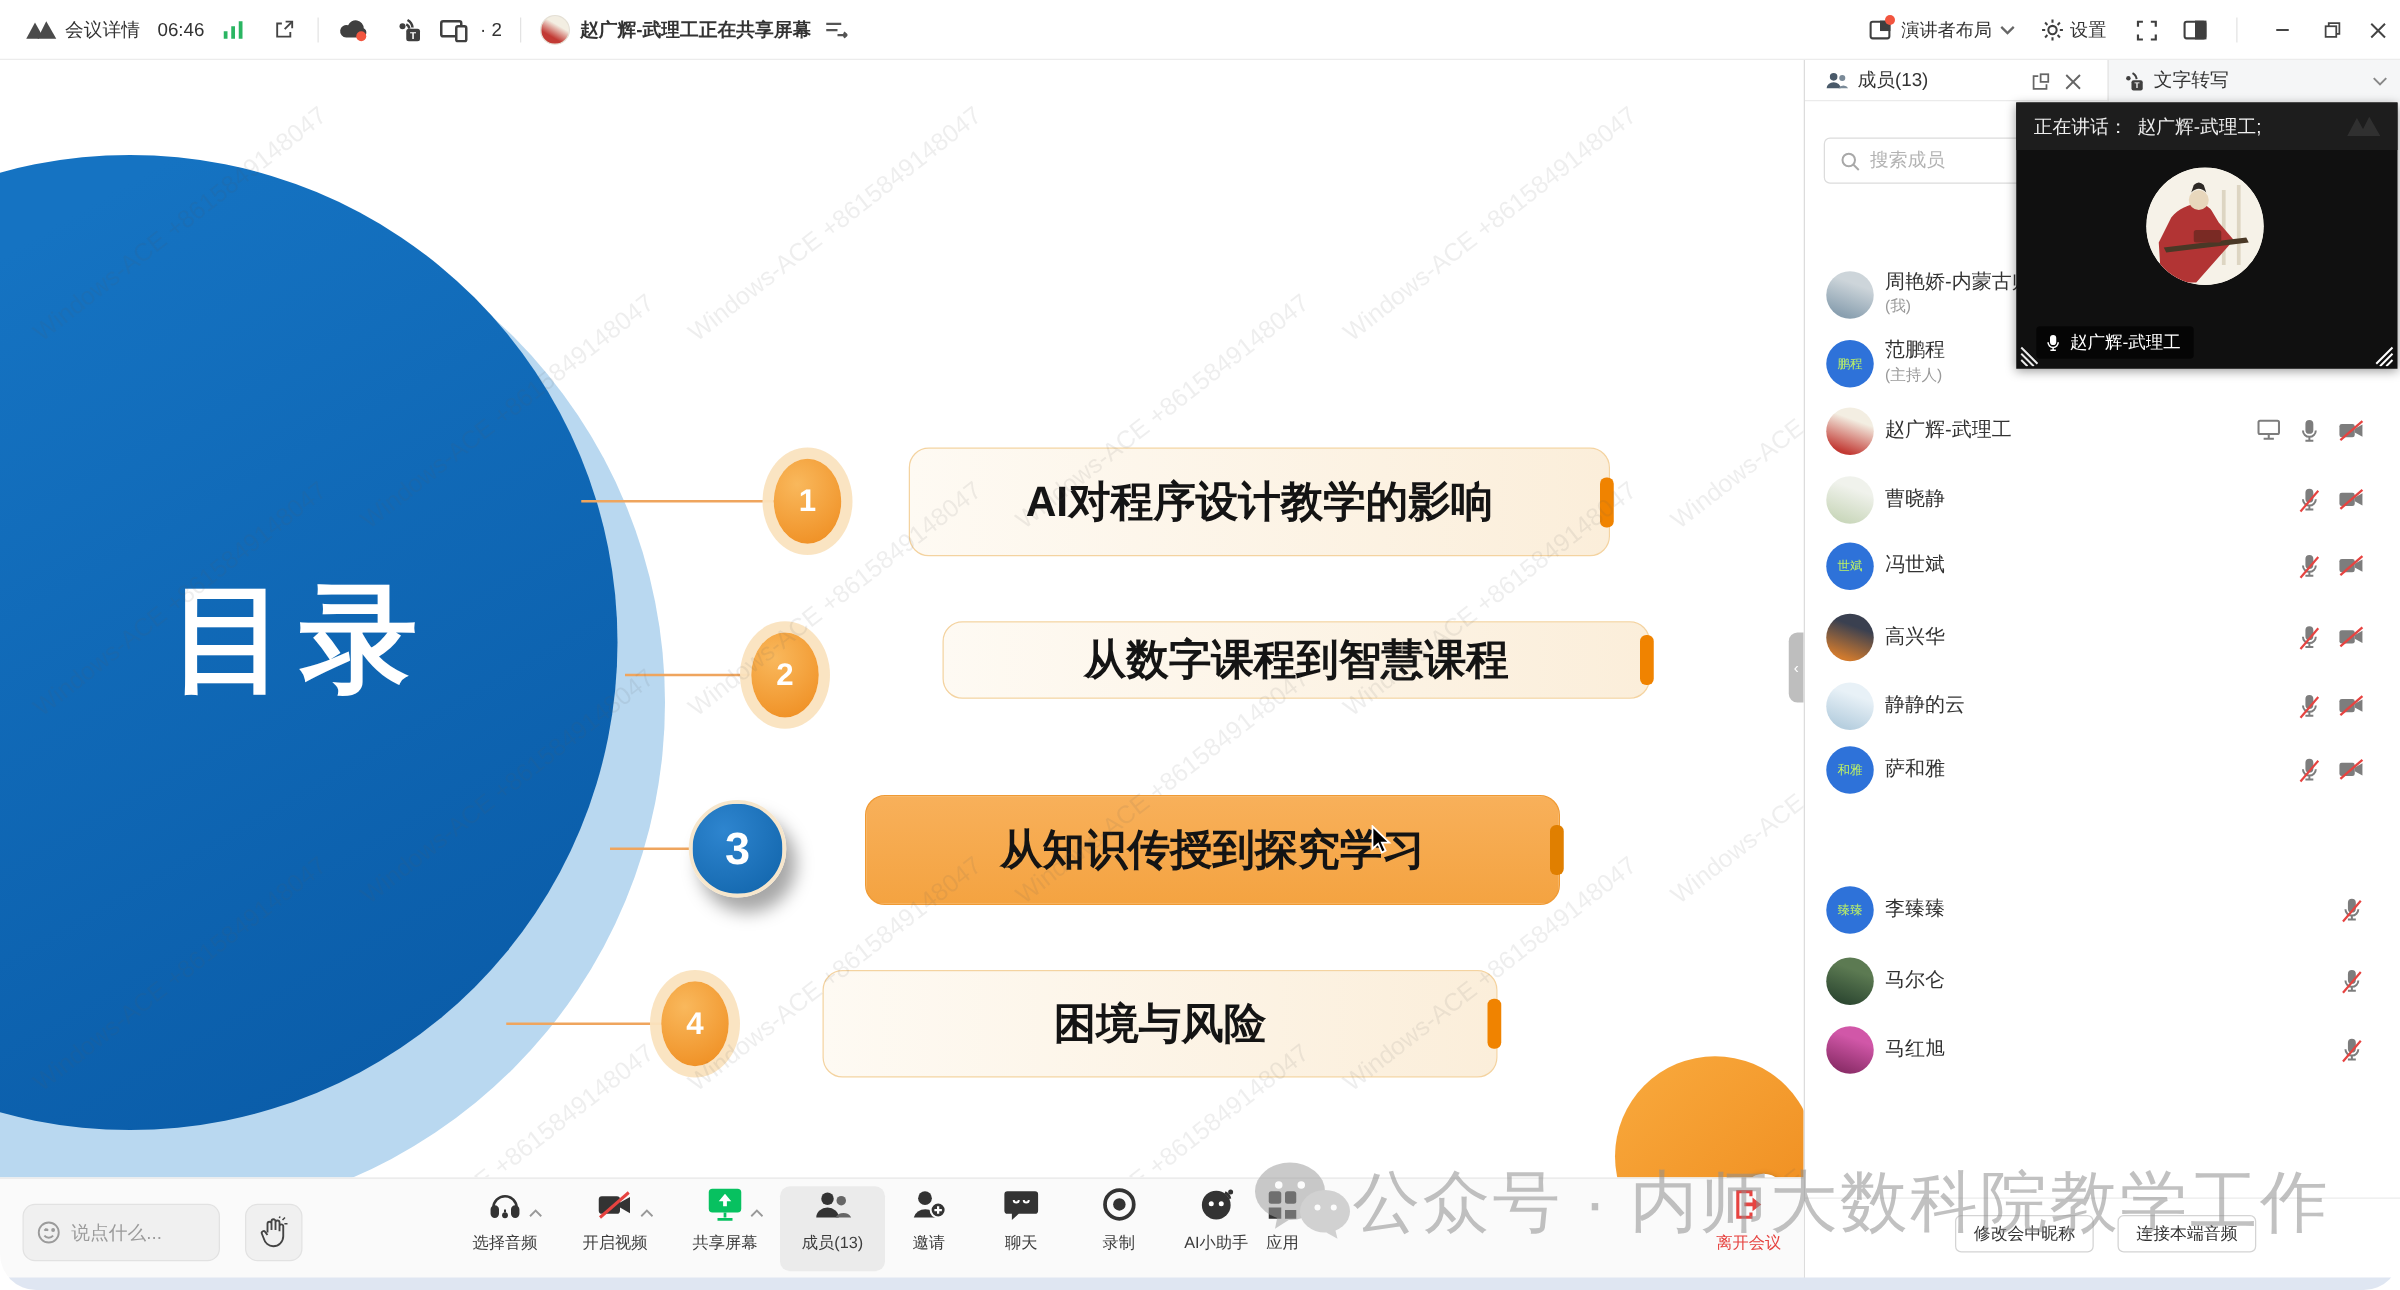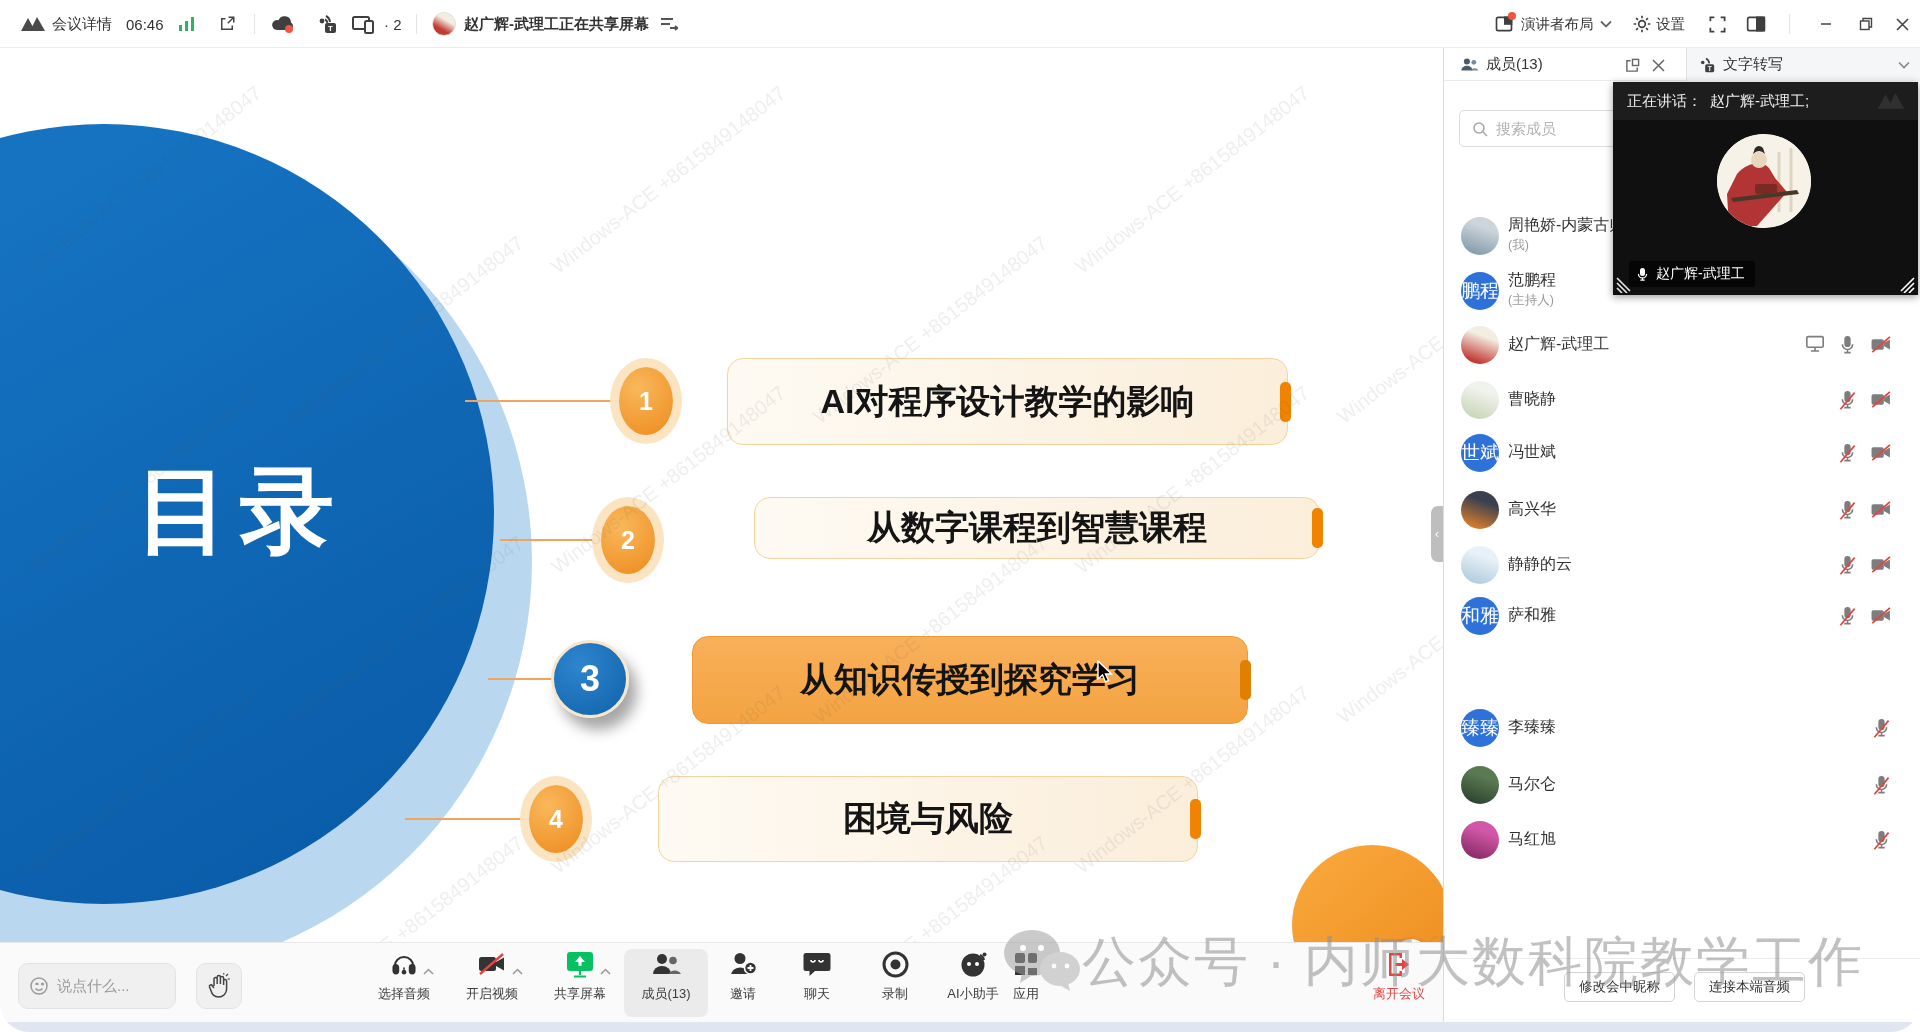--- a/index.html
+++ b/index.html
@@ -43,21 +43,21 @@
   .trans-zone { position:absolute; left:242px; top:0; width:235px; height:33px; background:#f5f6f7; border-left:1px solid #e4e4e4; }
   .tab-members { position:absolute; left:16px; top:0; height:33px; display:flex; align-items:center; gap:7px; font-size:15px; color:#333; }
   .tab-icon-btn { position:absolute; top:7px; width:20px; height:20px; display:flex; align-items:center; justify-content:center; color:#666; }
   .tab-trans { position:absolute; left:252px; top:0; height:33px; display:flex; align-items:center; gap:7px; font-size:15px; color:#333; }
   .search-box { position:absolute; left:15px; top:62px; width:447px; height:37px; border:1px solid #dcdcdc; border-radius:5px; background:#fff; display:flex; align-items:center; padding-left:12px; gap:8px; }
   .search-box input { border:none; outline:none; font-size:15px; color:#333; width:330px; font-family:inherit; }
   .search-box input::placeholder { color:#b3b3b3; }
   .mlist { position:absolute; left:0; top:100px; width:477px; height:810px; }
   .mrow { position:absolute; left:0; width:477px; height:54px; }
   .mavatar { position:absolute; left:17px; top:8px; width:38px; height:38px; border-radius:50%; overflow:hidden; }
-  .mavatar.blue { display:flex; align-items:center; justify-content:center; color:#ffffff; font-size:19px; background:#2e72d9; letter-spacing:0; }
+  .mavatar.blue { display:flex; align-items:center; justify-content:center; color:#bef264; font-size:10px; background:#2e72d9; letter-spacing:0; }
   .mname { position:absolute; left:64px; font-size:16px; color:#333; white-space:nowrap; }
   .msub { position:absolute; left:64px; font-size:12.5px; color:#9a9a9a; }
   .mic1 { top:14px; } .onlyname { top:16px; }
   .mstat { position:absolute; top:17px; display:flex; gap:13px; }
   .panel-footline { position:absolute; left:0; top:910px; width:477px; height:1px; background:#ececec; }
   .pf-btn { position:absolute; top:924px; height:30px; padding:0 14px; border:1px solid #d4d4d4; border-radius:5px; background:#fff; font-size:13.5px; color:#333; display:flex; align-items:center; }
 
   
   .overlay { position:absolute; left:1613px; top:82px; width:305px; height:213px; background:#101010; z-index:40; box-shadow:0 2px 8px rgba(0,0,0,.4); }
   .ov-head { position:absolute; left:0; top:0; width:100%; height:38px; background:#1d1d1d; display:flex; align-items:center; padding-left:14px; color:#eee; font-size:15px; gap:8px; }

